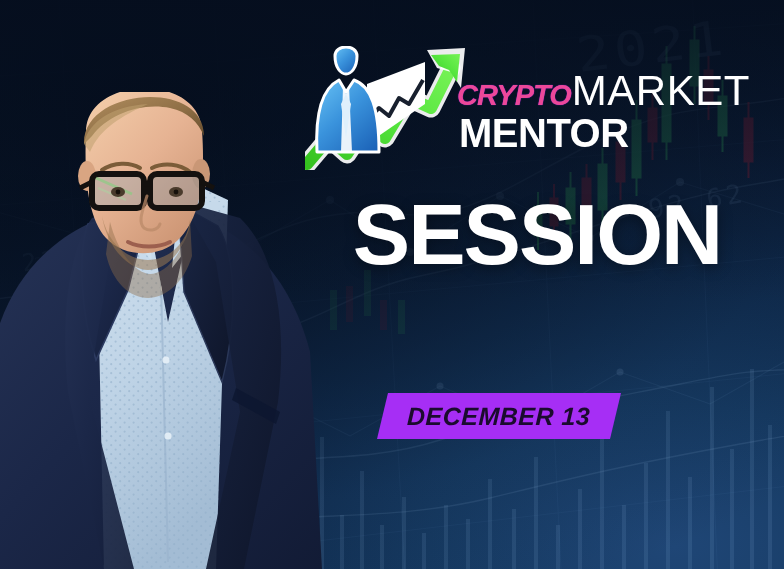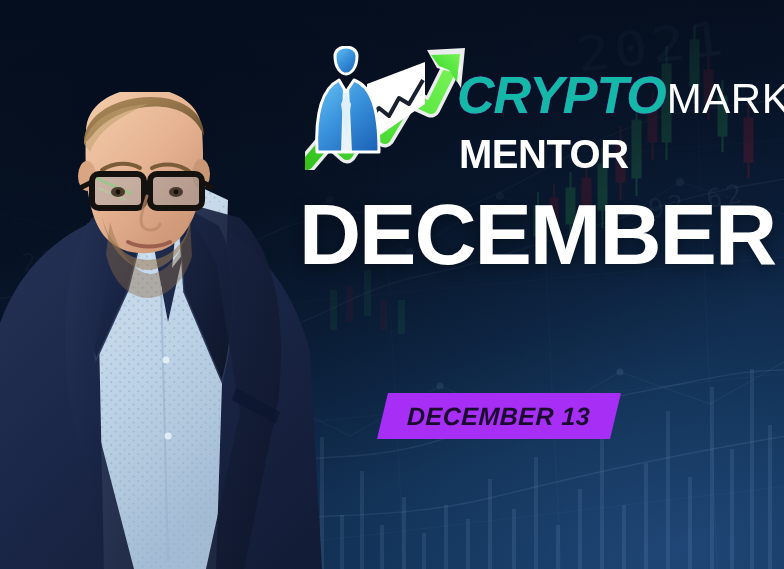--- a/index.html
+++ b/index.html
@@ -94,42 +94,42 @@
     width:320px;
   }
   .logo-line1 {
     display:flex; align-items:baseline;
     line-height:.92;
   }
   #logo-crypto {
     font-family:"Liberation Sans", sans-serif;
     font-style:italic;
     font-weight:700;
-    font-size:52px;
+    font-size:29px;
     letter-spacing:-1px;
-    color:#14b8a6;
+    color:#ec4899;
     text-shadow:0 0 1px #a626ec;
   }
   #logo-market {
     font-family:"Liberation Sans", sans-serif;
     font-weight:400;
     font-size:42px;
     letter-spacing:0.5px;
     color:#ffffff;
     margin-left:1px;
     transform:scaleY(1.02);
   }
   #logo-mentor {
     font-family:"Liberation Sans", sans-serif;
     font-weight:700;
     font-size:40px;
     letter-spacing:-0.5px;
     color:#ffffff;
     line-height:1;
-    margin-top:14px;
+    margin-top:2px;
     margin-left:2px;
   }
 
   
   #headline {
     position:absolute;
     left:0; top:196px;
     width:784px;
     text-align:center;
     padding-left:290px;
@@ -454,20 +454,20 @@
     <div id="logo-words">
       <div class="logo-line1">
         <span id="logo-crypto">CRYPTO</span>
         <span id="logo-market">MARKET</span>
       </div>
       <div id="logo-mentor">MENTOR</div>
     </div>
   </div>
 
   <div id="headline">
-    <div class="headline-line" id="headline-1">DECEMBER</div>
+    <div class="headline-line" id="headline-1">SESSION</div>
   </div>
 
   <div id="date-banner">
     <span id="date-text">DECEMBER 13</span>
   </div>
 
 </div>
 
 </body></html>

